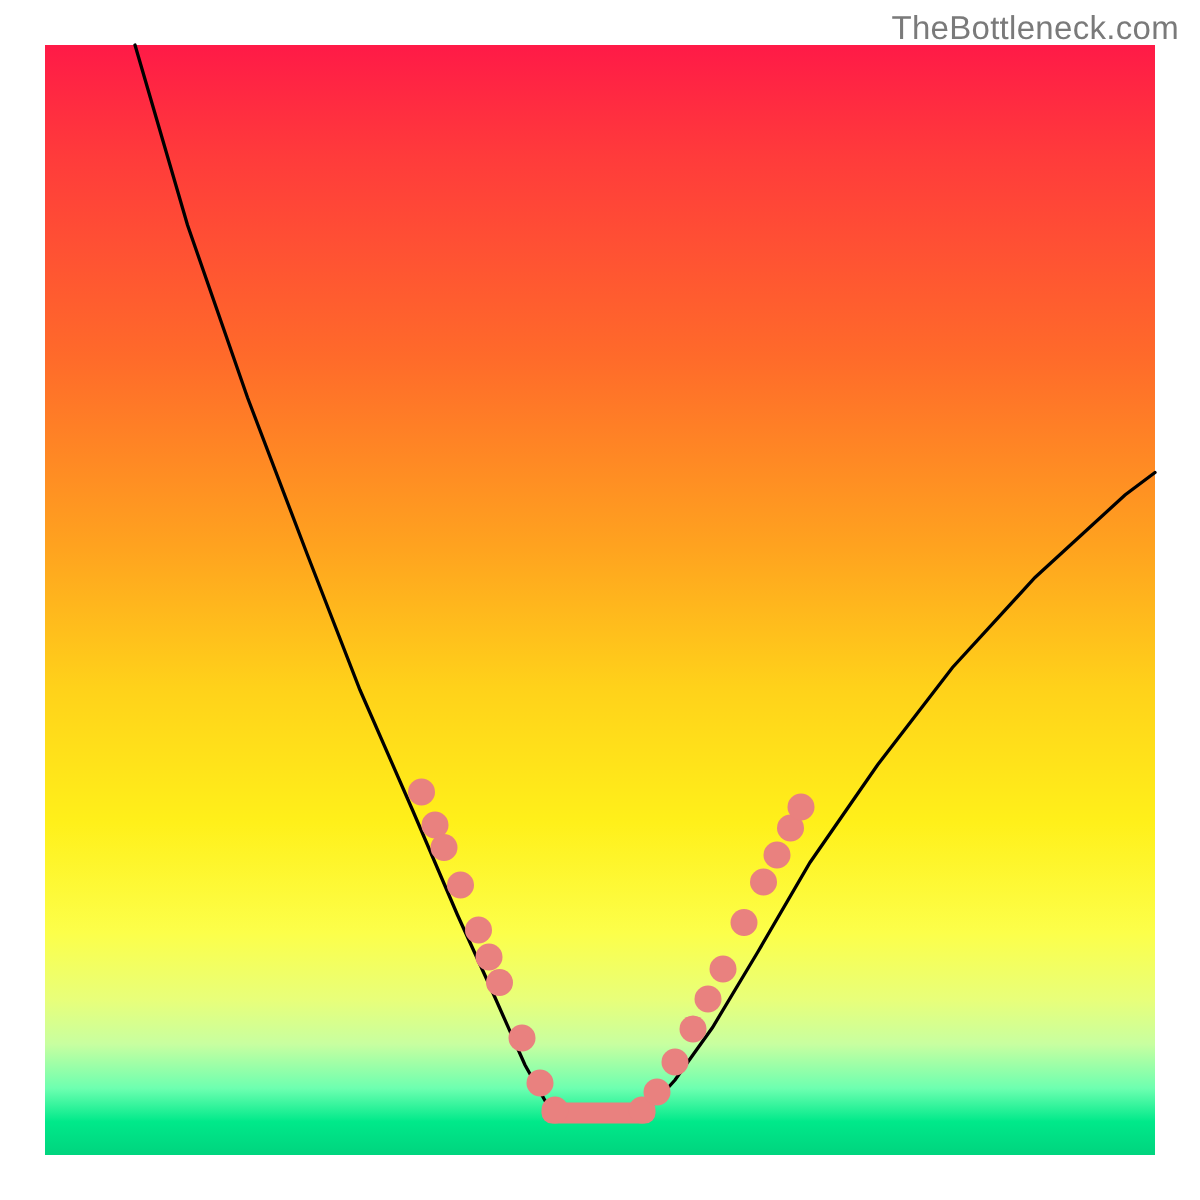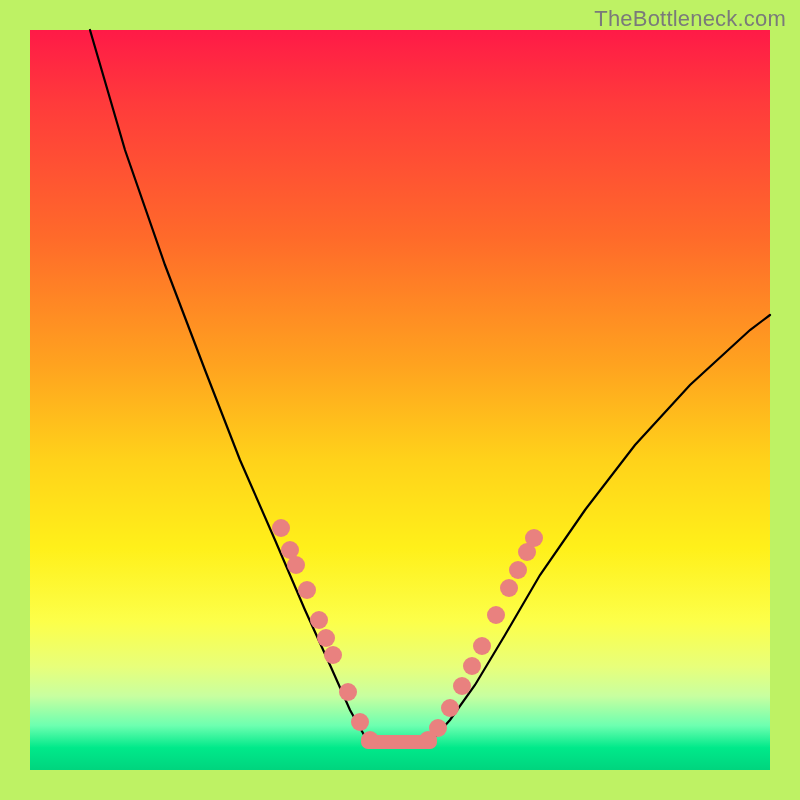--- a/index.html
+++ b/index.html
@@ -8,21 +8,21 @@
     width: 800px;
     height: 800px;
     background: #000;
     font-family: Arial, Helvetica, sans-serif;
     overflow: hidden;
   }
   .stage {
     position: relative;
     width: 800px;
     height: 800px;
-    background: #bef264;
+    background: #ffffff;
   }
   .plot {
     position: absolute;
     left: 30px;
     top: 30px;
     width: 740px;
     height: 740px;
     background: linear-gradient(to bottom,
       #ff1a47 0%,
       #ff3b3b 10%,

